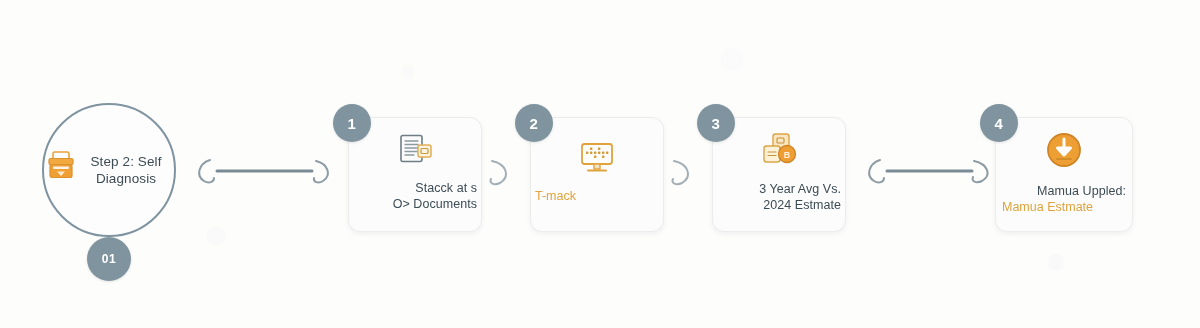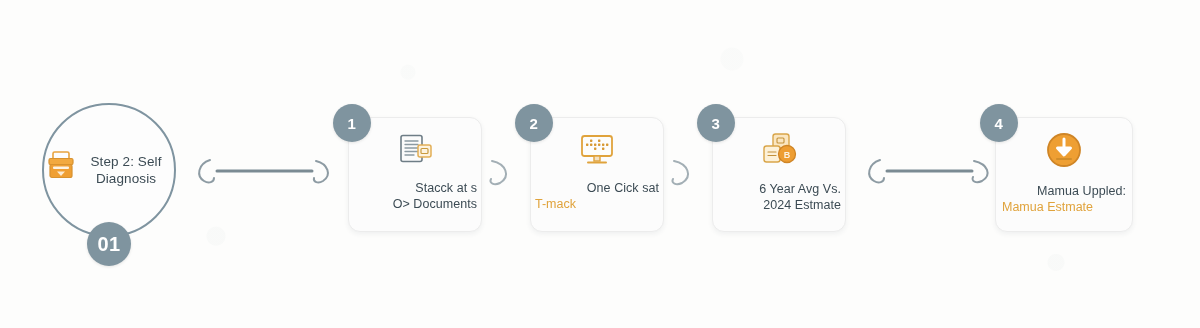--- a/index.html
+++ b/index.html
@@ -50,21 +50,21 @@
     background: #7f949f;
     color: #ffffff;
     display: flex;
     align-items: center;
     justify-content: center;
     font-size: 15px;
     font-weight: 600;
     letter-spacing: .5px;
     box-shadow: 0 1px 3px rgba(0,0,0,0.10);
   }
-  .badge-01 { left: 43px; top: 117px; width: 44px; height: 44px; font-size: 20px; }
+  .badge-01 { left: 43px; top: 132px; width: 44px; height: 44px; font-size: 12px; }
   .badge-card { left: -16px; top: -14px; width: 38px; height: 38px; }
 
   
   .card {
     position: absolute;
     top: 117px;
     width: 134px; height: 115px;
     background: #fcfcfc;
     border: 1px solid #ececec;
     border-radius: 12px;
@@ -174,21 +174,20 @@
           <rect x="29" y="10.5" width="2.4" height="2.4" rx="0.6"></rect>
           <rect x="13" y="6.5" width="2.4" height="2.4" rx="0.6"></rect>
           <rect x="21" y="6.5" width="2.4" height="2.4" rx="0.6"></rect>
           <rect x="17" y="14.5" width="2.4" height="2.4" rx="0.6"></rect>
           <rect x="25" y="14.5" width="2.4" height="2.4" rx="0.6"></rect>
         </g>
         <rect x="17" y="23" width="6" height="5" fill="#f4e2c4" stroke="#e0a33c" stroke-width="1.4"></rect>
         <line x1="11" y1="29.5" x2="29" y2="29.5" stroke="#e0a33c" stroke-width="2" stroke-linecap="round"></line>
       </svg>
     </span>
-    <span class="card-label">One Cick sat</span>
     <span class="card-sub">T-mack</span>
     <div class="badge badge-card">2</div>
   </div>
 
   <span class="connector conn-short-2">
     <svg width="34" height="36" viewBox="0 0 34 36">
       <path d="M8 6 C22 9 27 21 16 28 C10 31 5 28 7 24" fill="none" stroke="#a3afb5" stroke-width="2" stroke-linecap="round"></path>
     </svg>
   </span>
 
@@ -200,21 +199,21 @@
         <rect x="5" y="14" width="16" height="16" rx="2.5" fill="#fdf1d8" stroke="#d9a549" stroke-width="1.4"></rect>
         <g stroke="#c3913a" stroke-width="1.1" stroke-linecap="round">
           <line x1="9" y1="20" x2="17" y2="20"></line>
           <line x1="9" y1="23.5" x2="17" y2="23.5"></line>
         </g>
         <circle cx="28" cy="22" r="8.5" fill="#ee9e33" stroke="#cf8526" stroke-width="1.3"></circle>
         <text x="28" y="26" font-size="9" font-family="'Liberation Sans',sans-serif" fill="#fdf2e0" text-anchor="middle" font-weight="700">B</text>
       </svg>
     </span>
     <span class="card-label">
-      <span>6 Year Avg Vs.</span><br>
+      <span>3 Year Avg Vs.</span><br>
       <span>2024 Estmate</span>
     </span>
     <div class="badge badge-card">3</div>
   </div>
 
   <span class="connector conn-long-2">
     <svg width="140" height="40" viewBox="0 0 140 40">
       <path d="M18 8 C6 12 4 24 12 29 C17 32 22 30 22 26" fill="none" stroke="#8d9ba3" stroke-width="2" stroke-linecap="round"></path>
       <line x1="25" y1="19" x2="110" y2="19" stroke="#7b8b93" stroke-width="3" stroke-linecap="round"></line>
       <path d="M112 9 C126 12 130 23 120 29 C114 32 109 29 111 25" fill="none" stroke="#8d9ba3" stroke-width="2" stroke-linecap="round"></path>

